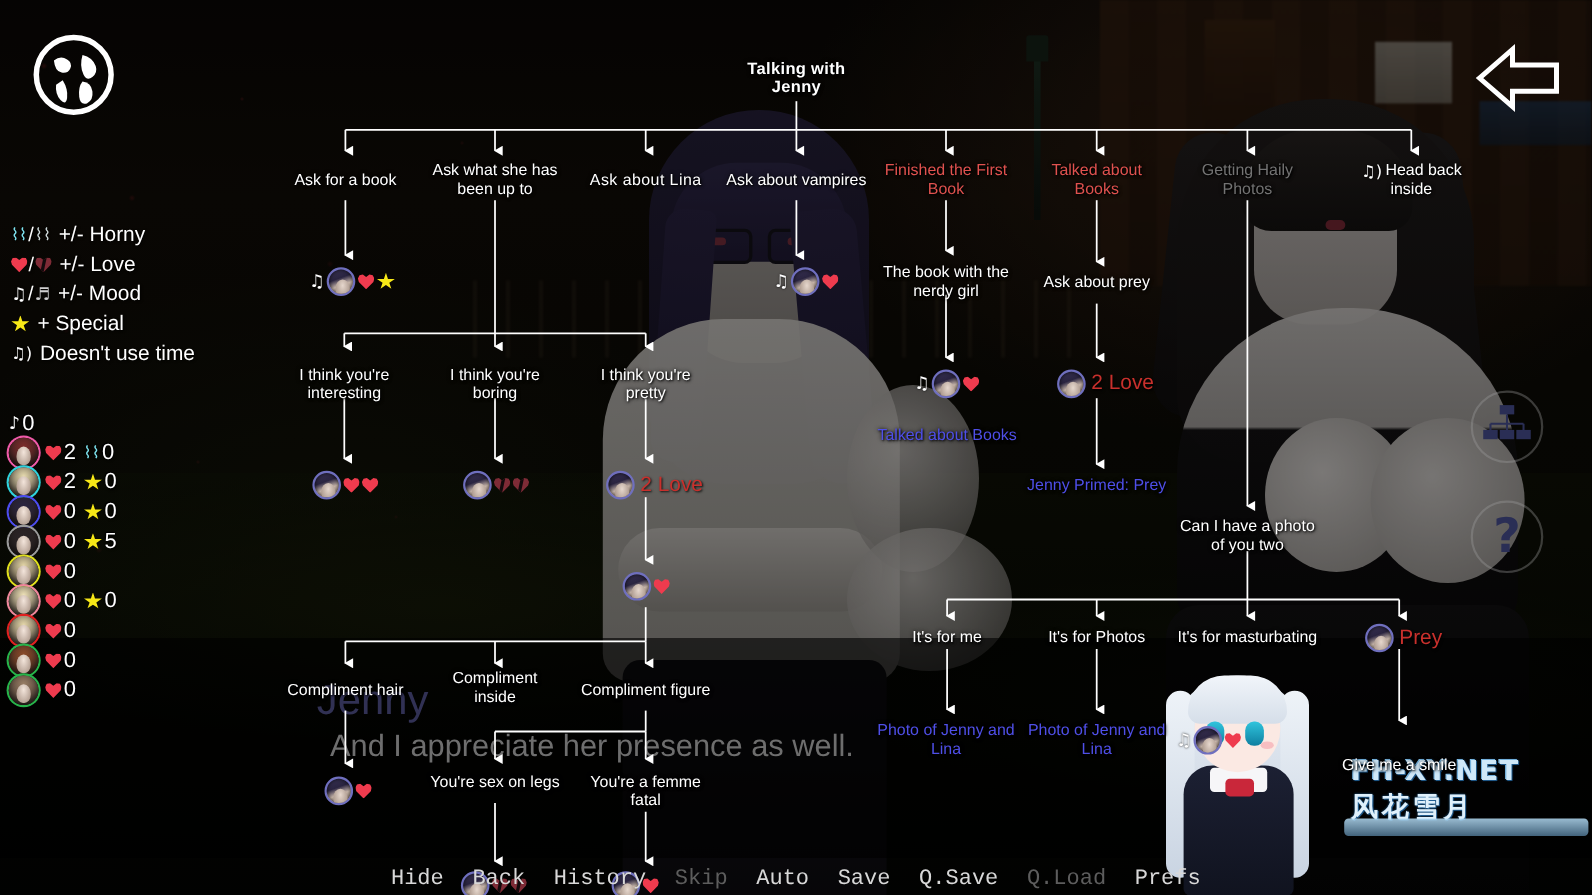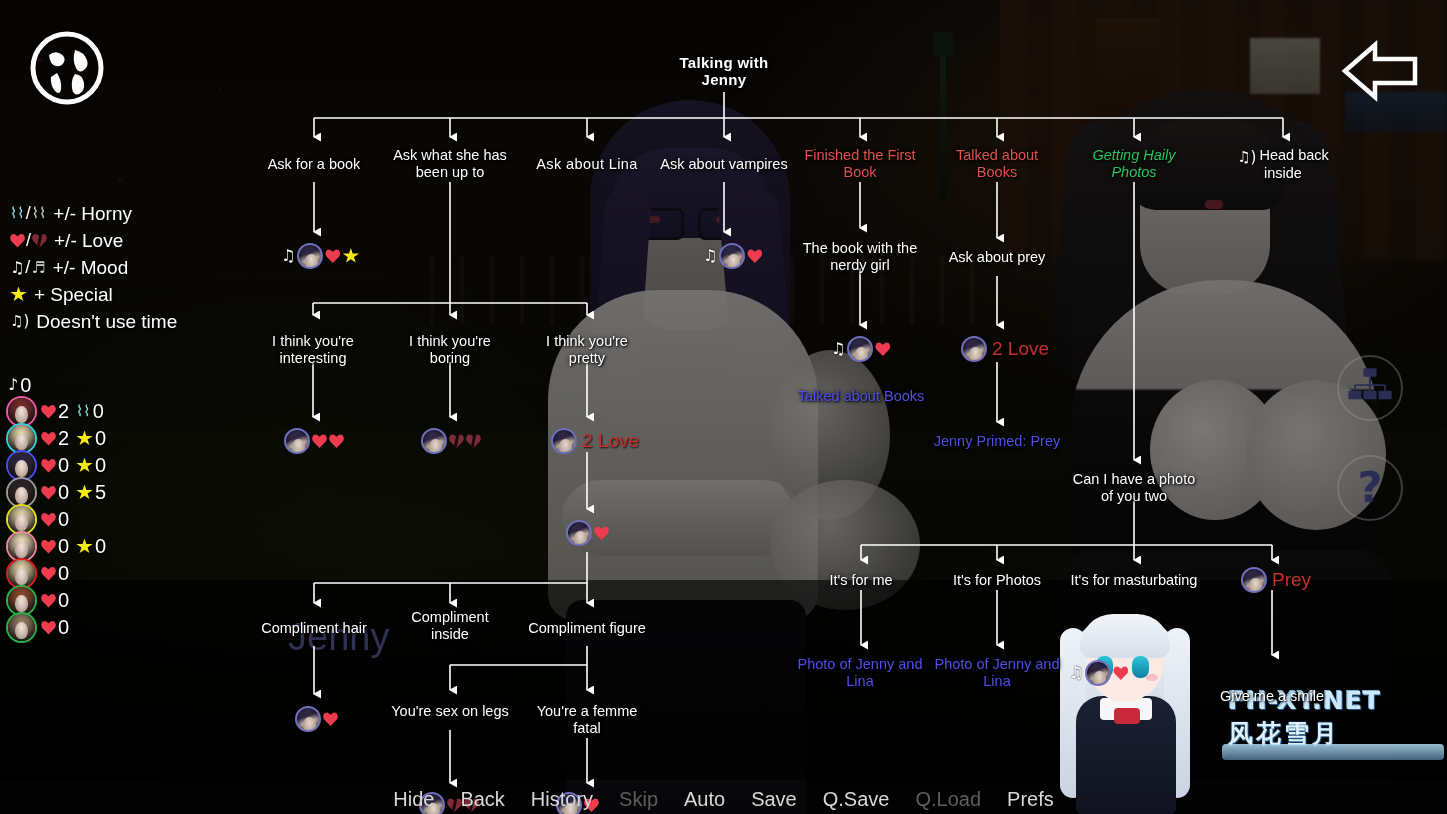--- a/index.html
+++ b/index.html
@@ -219,39 +219,39 @@
 
   
   .dialogue-box { position:absolute; left:0; top:580px; width:1447px; height:200px;
                   background: rgba(0,0,0,0.62); }
   .dlg-name { position:absolute; left:288px; top:36px; font-size:38px; color:#3a3a63; opacity:.85; font-family:"Liberation Sans", sans-serif; }
   .dlg-text { position:absolute; left:300px; top:82px; font-size:28px; color:#6e6e6e; font-family:"Liberation Sans", sans-serif; }
 
   
   .quickmenu { position:absolute; left:0; bottom:0; width:1447px; height:30px;
                display:flex; align-items:center; justify-content:center; gap:26px; }
-  .qm-item { font-family:Liberation Sans, sans-serif; font-size:20px; color:#d8d8d8; cursor:pointer; }
+  .qm-item { font-family:Liberation Mono, monospace; font-size:20px; color:#d8d8d8; cursor:pointer; }
   .qm-item.disabled { color:#5d5d5d; }
 
   
   .graph { position:absolute; inset:0; }
   .graph svg { position:absolute; inset:0; width:1447px; height:814px; overflow:visible; }
 
   .node {
     position:absolute; text-align:center;
     font-family:"Liberation Sans", sans-serif;
     font-size:14.5px; line-height:17px; color:#ffffff;
     text-shadow: 1px 1px 2px rgba(0,0,0,.95), 0 0 4px rgba(0,0,0,.9);
     white-space:pre-line;
   }
   .node.bold { font-weight:normal; letter-spacing:.4px; }
   .node.root { font-weight:bold; font-size:15px; letter-spacing:.3px; }
   .node.req  { color:#e0524f; }
   .node.flag { color:#4f4fe8; }
-  .node.green{ color:#22c55e;font-style:italic; }
+  .node.green{ color:#737373; }
 
   
   .efx { position:absolute; display:flex; align-items:center; gap:2px; }
   .portrait {
     width:26px; height:26px; border-radius:50%;
     border:2px solid #6f6fbe;
     background: linear-gradient(160deg,#3b3558 0%, #2a2440 38%, #cbb9ad 62%, #7d6a60 100%);
     box-shadow: inset 0 0 4px rgba(0,0,0,.8);
     position:relative; overflow:hidden; flex:none;
   }
@@ -368,20 +368,21 @@
     <div class="lina-chest"></div>
     <div class="lina-bust-l"></div>
     <div class="lina-bust-r"></div>
     <div class="lina-lower"></div>
   </div>
 
   <div class="dim"></div>
 
   <div class="dialogue-box">
     <div class="dlg-name">Jenny</div>
+    <div class="dlg-text">And I appreciate her presence as well.</div>
   </div>
 
   <div class="chibi">
     <div class="chibi-hair-back"></div>
     <div class="chibi-hair-side l"></div>
     <div class="chibi-hair-side r"></div>
     <div class="chibi-body"></div>
     <div class="chibi-collar"></div>
     <div class="chibi-ribbon"></div>
     <div class="chibi-face"></div>

